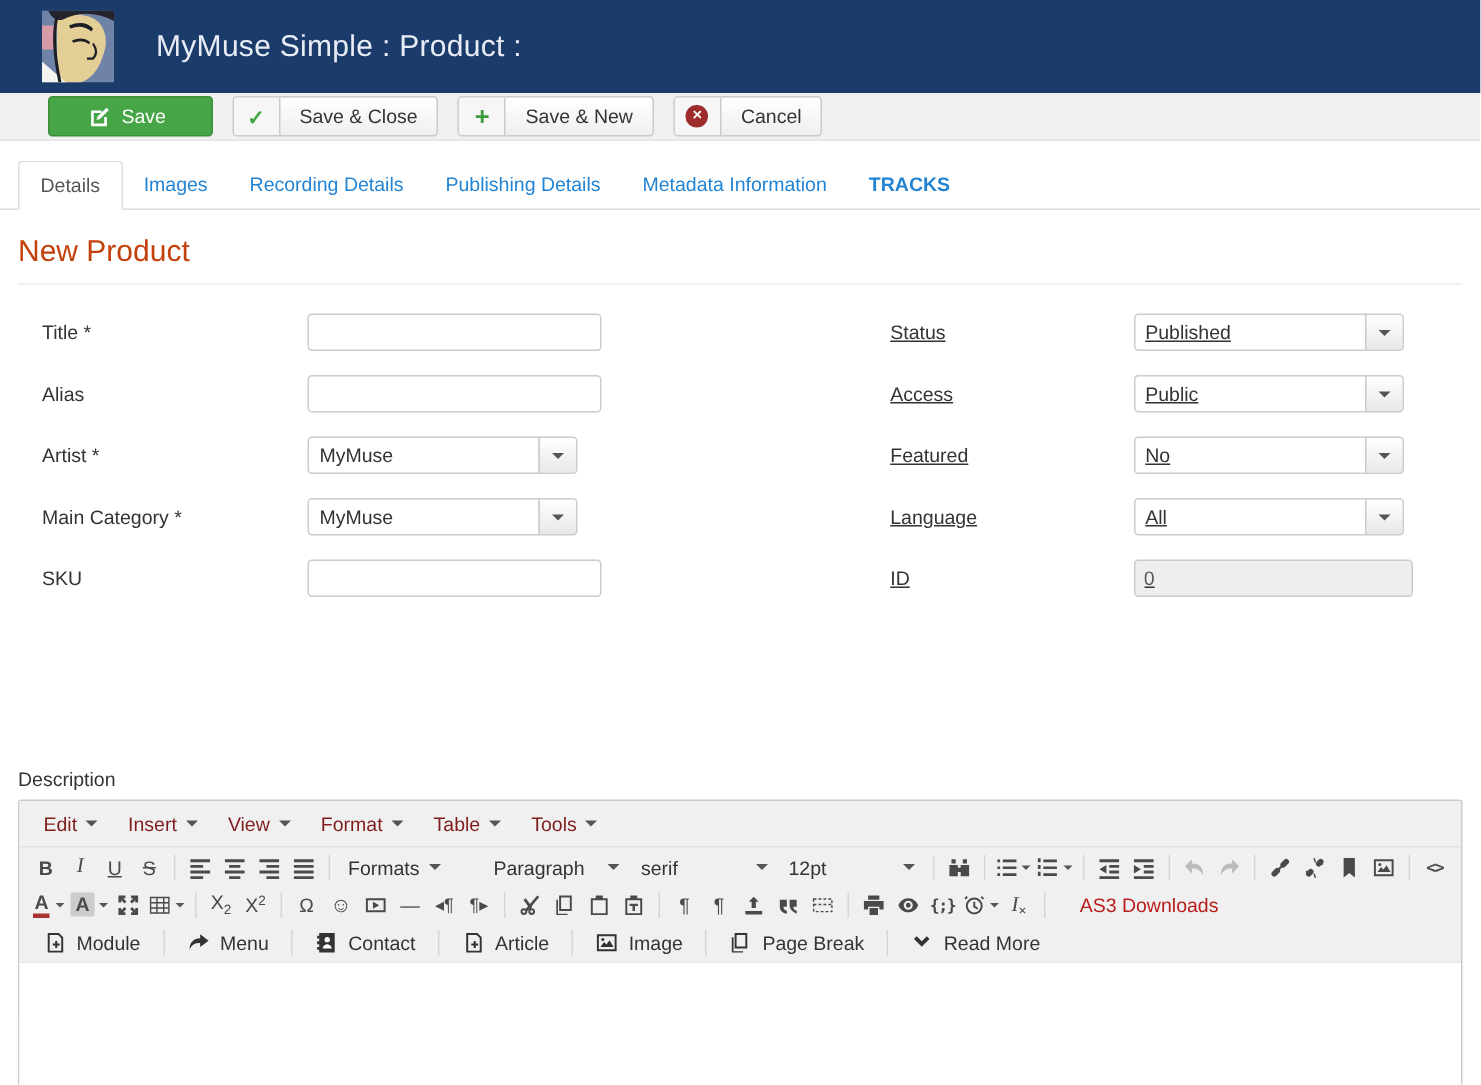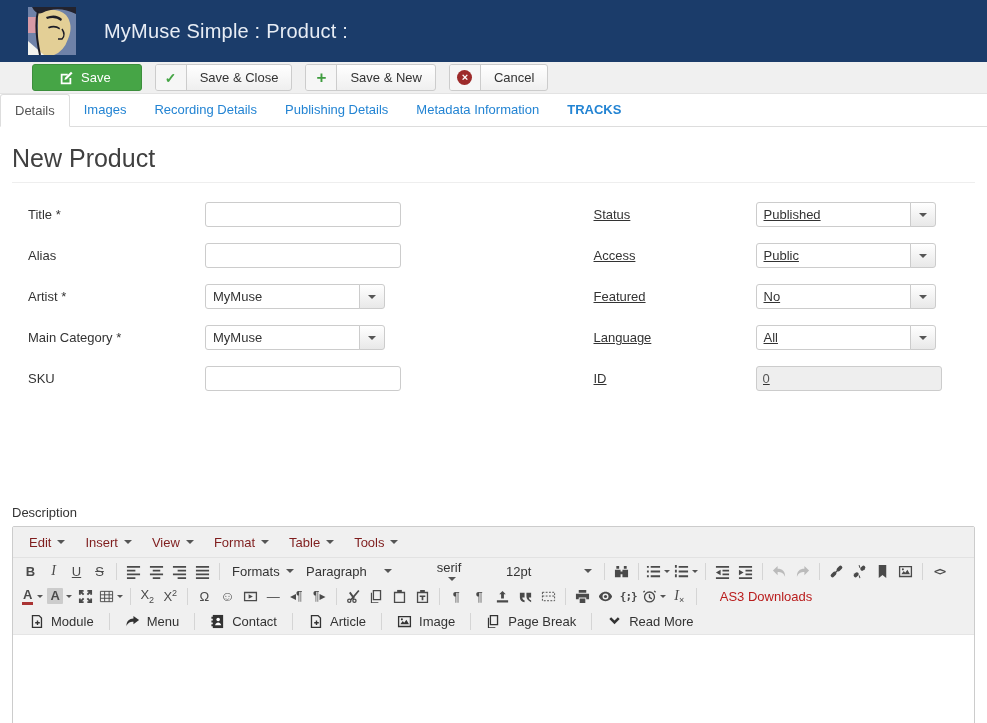--- a/index.html
+++ b/index.html
@@ -20,27 +20,27 @@
   .btn .blabel { display:flex; align-items:center; padding:0 13px; }
   .btn-save { background:#46a546; border-color:#3c8e3c; color:#fff; }
   .btn-save .bicon { border-right:none; background:transparent; width:auto; padding-left:26px; }
   .btn-save .blabel { padding:0 30px 0 8px; }
   .ic-check { color:#46a546; font-weight:bold; font-size:14px; }
   .ic-plus { color:#3f9c3f; font-weight:bold; font-size:17px; line-height:1; }
   .ic-cancel { width:15px; height:15px; border-radius:50%; background:#9d2b2b; color:#fff; display:flex;
     align-items:center; justify-content:center; font-size:11px; font-weight:bold; line-height:1; }
 
   
-  .tabs { display:flex; border-bottom:1px solid #ddd; }
+  .tabs { display:flex; border-bottom:1px solid #ddd; margin-top:13px; padding-left:12px; }
   .tab { padding:8px 14px; color:#2384d3; cursor:pointer; margin-bottom:-1px; }
   .tab.active { background:#fff; border:1px solid #ddd; border-bottom-color:#fff; border-radius:3px 3px 0 0; color:#555; }
   .tab.bold { font-weight:bold; }
 
   
-  .page-title { font-size:25px; font-weight:normal; color:#404040; margin:17px 12px 0; }
+  .page-title { font-size:20px; font-weight:normal; color:#c2410c; margin:17px 12px 0; }
   .title-rule { border:none; border-top:1px solid #eee; margin:9px 12px 0; }
 
   
   .form { display:flex; margin-top:19px; }
   .fcol { width:50%; }
   .frow { display:flex; align-items:center; height:25px; margin-bottom:16px; }
   .fcol-left .frow { padding-left:28px;gap:16px; }
   .fcol-left .flabel { width:161px; }
   .fcol-right .frow { padding-left:100px;text-decoration:underline; }
   .fcol-right .flabel { width:162px; }
@@ -66,22 +66,22 @@
   .menubar { display:flex; align-items:center; height:31px; padding-left:6px; border-bottom:1px solid #e2e2e2; }
   .mitem { padding:6px 10px; color:#7f1d1d; cursor:pointer; display:inline-flex; align-items:center; }
   .trow { display:flex; align-items:center; padding:0 6px; flex-wrap:nowrap; }
   .trow1 { height:26px; } .trow2 { height:24px; } .trow3 { height:26px; }
   .tbtn { min-width:23px; height:22px; display:inline-flex; align-items:center; justify-content:center;
     color:#4a4a4a; cursor:pointer; border-radius:3px; padding:0 2px; }
   .tbtn.dim { color:#bbb; }
   .tsep { width:1px; height:17px; background:#d5d5d5; margin:0 5px; flex:none; }
   .tdrop { display:inline-flex; align-items:center; justify-content:space-between; height:22px;
     padding:0 7px; color:#333; cursor:pointer; }
-  .tdrop-formats { width:74px; } .tdrop-paragraph { width:100px; }
-  .tdrop-fontfamily { width:100px;flex-direction:column; } .tdrop-fontsize { width:100px; }
+  .tdrop-formats { width:74px; } .tdrop-paragraph { width:100px;margin-left:23px; }
+  .tdrop-fontfamily { width:100px; } .tdrop-fontsize { width:100px; }
   .as3 { padding:0 18px; color:#b91c1c; cursor:pointer; }
   .ti { font-size:13px; }
   .ti-b { font-weight:bold; }
   .ti-i { font-style:italic; font-family:"Liberation Serif", serif; font-size:14px; }
   .ti-u { text-decoration:underline; }
   .ti-s { text-decoration:line-through; }
   .ti-m { font-family:"DejaVu Sans Mono", monospace; font-size:11px; letter-spacing:-1px; font-weight:bold; }
   .ti-fore { position:relative; font-weight:bold; padding:0 2px 3px; }
   .ti-fore:after { content:""; position:absolute; left:1px; right:1px; bottom:0; height:3px; background:#a33; }
   .ti-back { font-weight:bold; background:#ccc; padding:0 3px 1px; border-radius:1px; }

